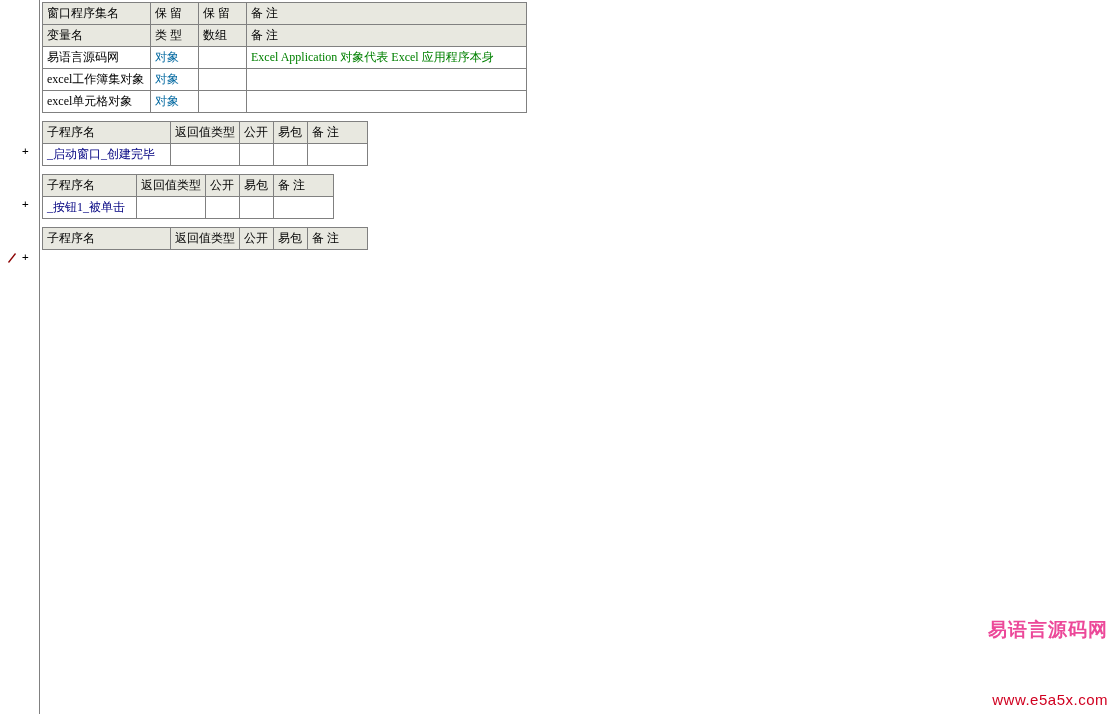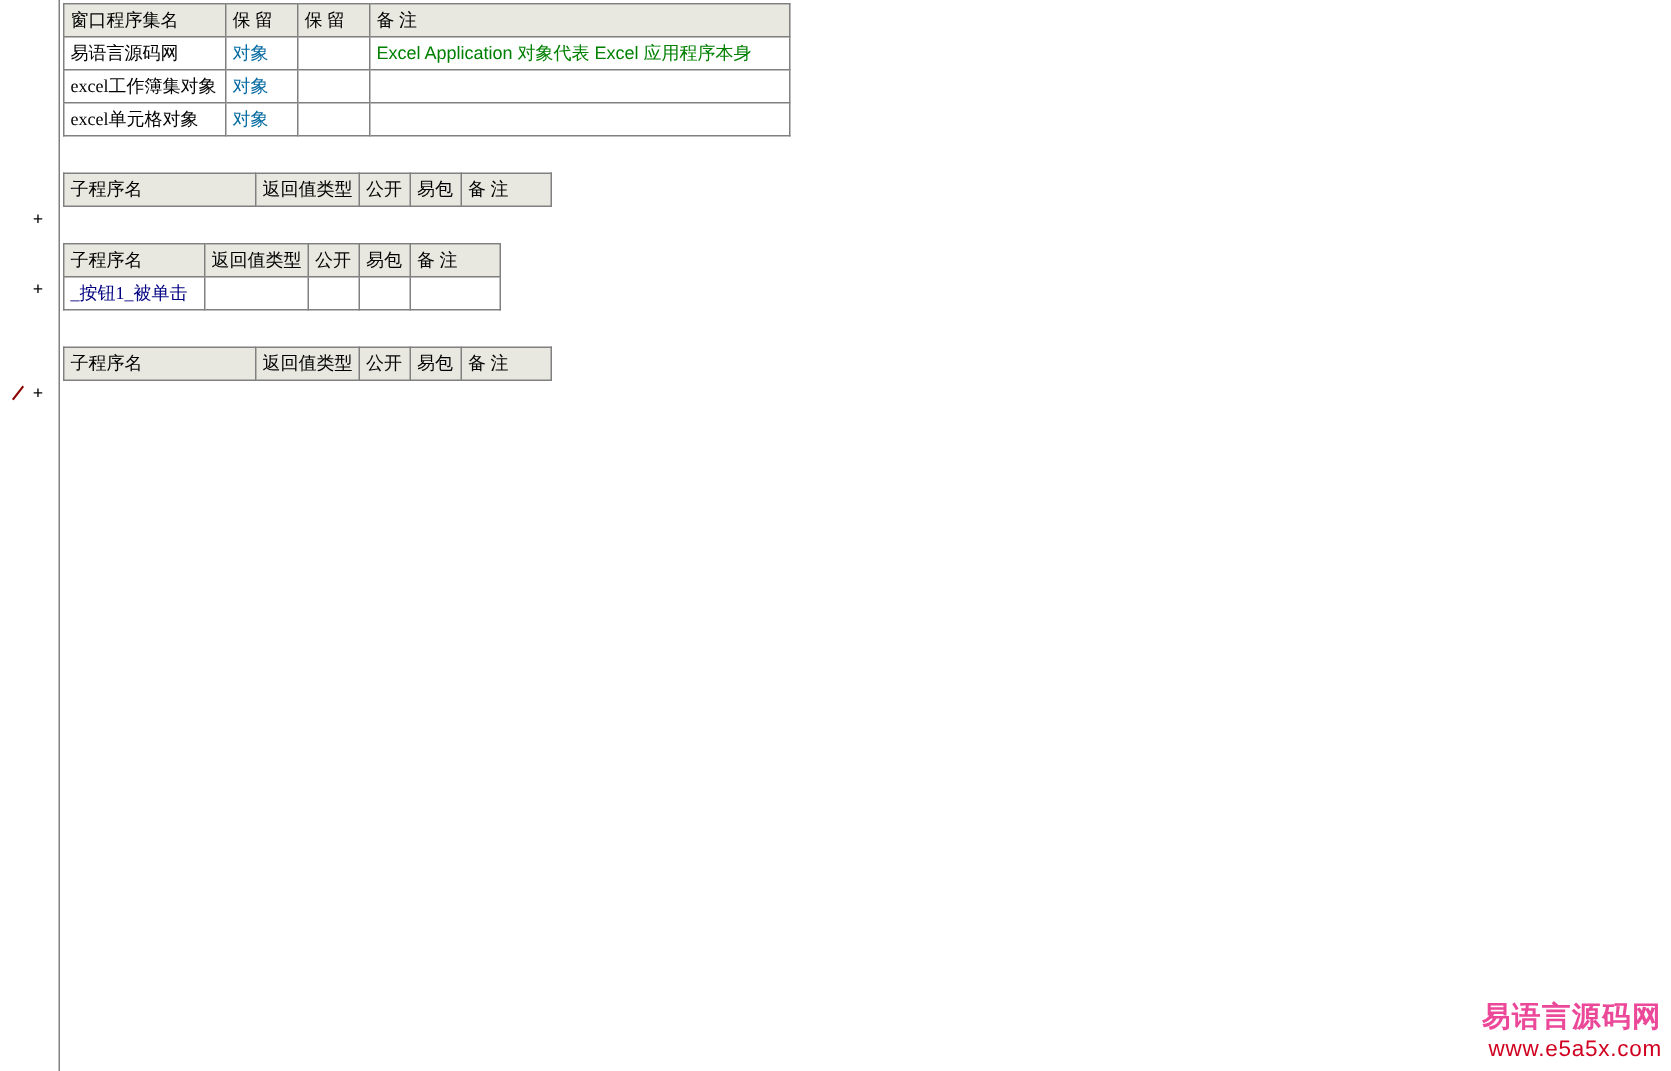--- a/index.html
+++ b/index.html
@@ -21,21 +21,21 @@
       border-right: 1px solid #808080;
       background: #fff;
     }
     .content {
       position: absolute;
       left: 42px;
       top: 2px;
     }
     table {
       border-collapse: collapse;
-      margin-bottom: 24px;
+      margin-bottom: 8px;
     }
     td {
       border: 1px solid #808080;
       padding: 2px 4px;
       height: 19px;
       font-size: 12px;
       vertical-align: middle;
       white-space: nowrap;
     }
     td.header {
@@ -43,21 +43,21 @@
       color: #000;
     }
     td.name-cell {
       color: #000080;
     }
     td.type-cell {
       color: #0369a1;
     }
     td.comment-cell {
       color: #008000;
-      font-family: Liberation Sans, sans-serif;
+      font-family: Liberation Serif, serif;
     }
     .plus-marker {
       position: absolute;
       left: -20px;
       font-size: 11px;
       color: #000;
       font-family: monospace;
     }
     .pen-marker {
       position: absolute;
@@ -94,20 +94,21 @@
     .watermark .line1 {
       color: #ec4899;
       font-size: 19px;
       font-weight: bold;
       letter-spacing: 1px;
     }
     .watermark .line2 {
       color: #d00020;
       font-size: 15px;
       letter-spacing: 0.5px;
+      margin-top: 48px;
     }
     
     .t1 .c1 { width: 108px; }
     .t1 .c2 { width: 48px; }
     .t1 .c3 { width: 48px; }
     .t1 .c4 { width: 38px; }
     .t1 .c5 { width: 280px; }
 
     .t2 .c1 { width: 128px; }
     .t2 .c2 { width: 68px; }
@@ -133,20 +134,26 @@
 <div class="gutter"></div>
 
 <div class="content">
 
   <table class="t1">
     <tbody>
         <tr>
       <td class="header c1">窗口程序集名</td>
       <td class="header c2">保 留</td>
       <td class="header c3">保 留</td>
+      <td class="header c4" colspan="2">备 注</td>
+    </tr>
+    <tr>
+      <td class="header c1">变量名</td>
+      <td class="header c2">类 型</td>
+      <td class="header c3">数组</td>
       <td class="header c4" colspan="2">备 注</td>
     </tr>
     <tr>
       <td class="c1">易语言源码网</td>
       <td class="type-cell c2">对象</td>
       <td class="c4"></td>
       <td class="comment-cell c5">Excel Application 对象代表 Excel 应用程序本身</td>
     </tr>
     <tr>
       <td class="c1">excel工作簿集对象</td>
@@ -166,20 +173,27 @@
   <div class="sub-block">
     <span class="plus-marker" style="top:24px;">+</span>
     <table class="t2">
       <tbody>
           <tr>
         <td class="header c1">子程序名</td>
         <td class="header c2">返回值类型</td>
         <td class="header c3">公开</td>
         <td class="header c4">易包</td>
         <td class="header c5">备 注</td>
+      </tr>
+      <tr>
+        <td class="name-cell c1">_启动窗口_创建完毕</td>
+        <td class="c2"></td>
+        <td class="c3"></td>
+        <td class="c4"></td>
+        <td class="c5"></td>
       </tr>
     </tbody>
       </table>
   </div>
 
   <div class="sub-block">
     <span class="plus-marker" style="top:24px;">+</span>
     <table class="t3">
       <tbody>
           <tr>

